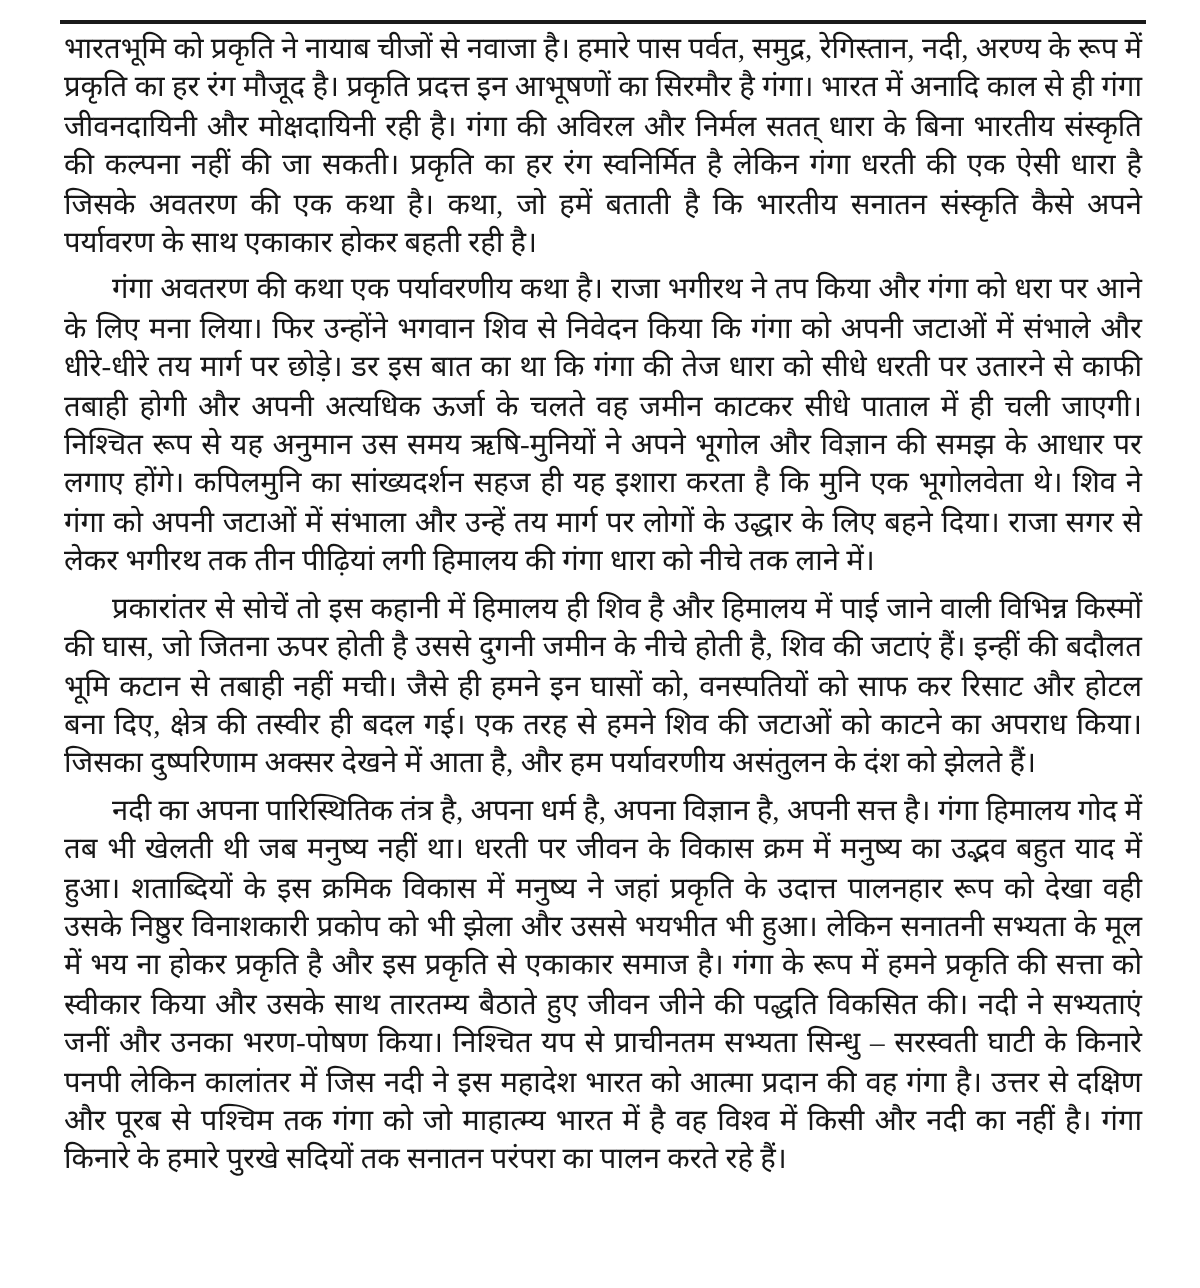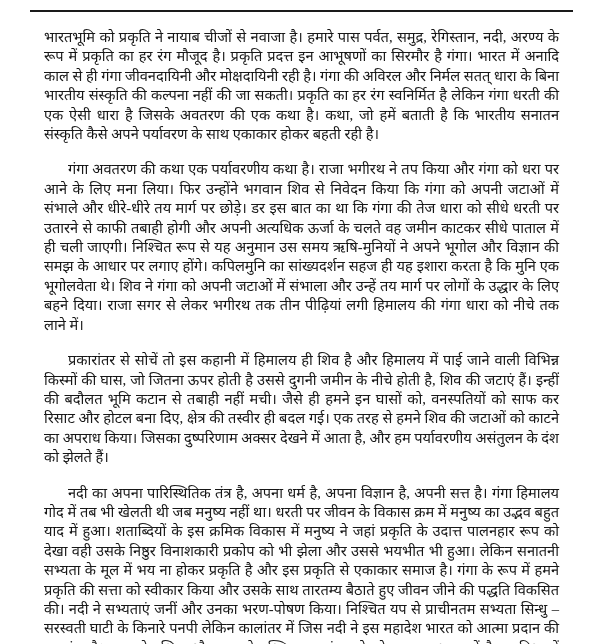--- a/index.html
+++ b/index.html
@@ -43,21 +43,21 @@
     margin: 28px 0 16px 0;
   }
   .body-text {
     font-family: "Liberation Serif", "DejaVu Serif", serif;
     font-size: 14.6px;
     line-height: 19.4px;
     text-align: justify;
     color: #171717;
   }
   .body-text p {
-    margin: 16px;
+    margin: 4px;
   }
   .body-text p.indented {
     text-indent: 24px;
   }
 </style>
 </head>
 <body>
 
 <div class="page">
 

